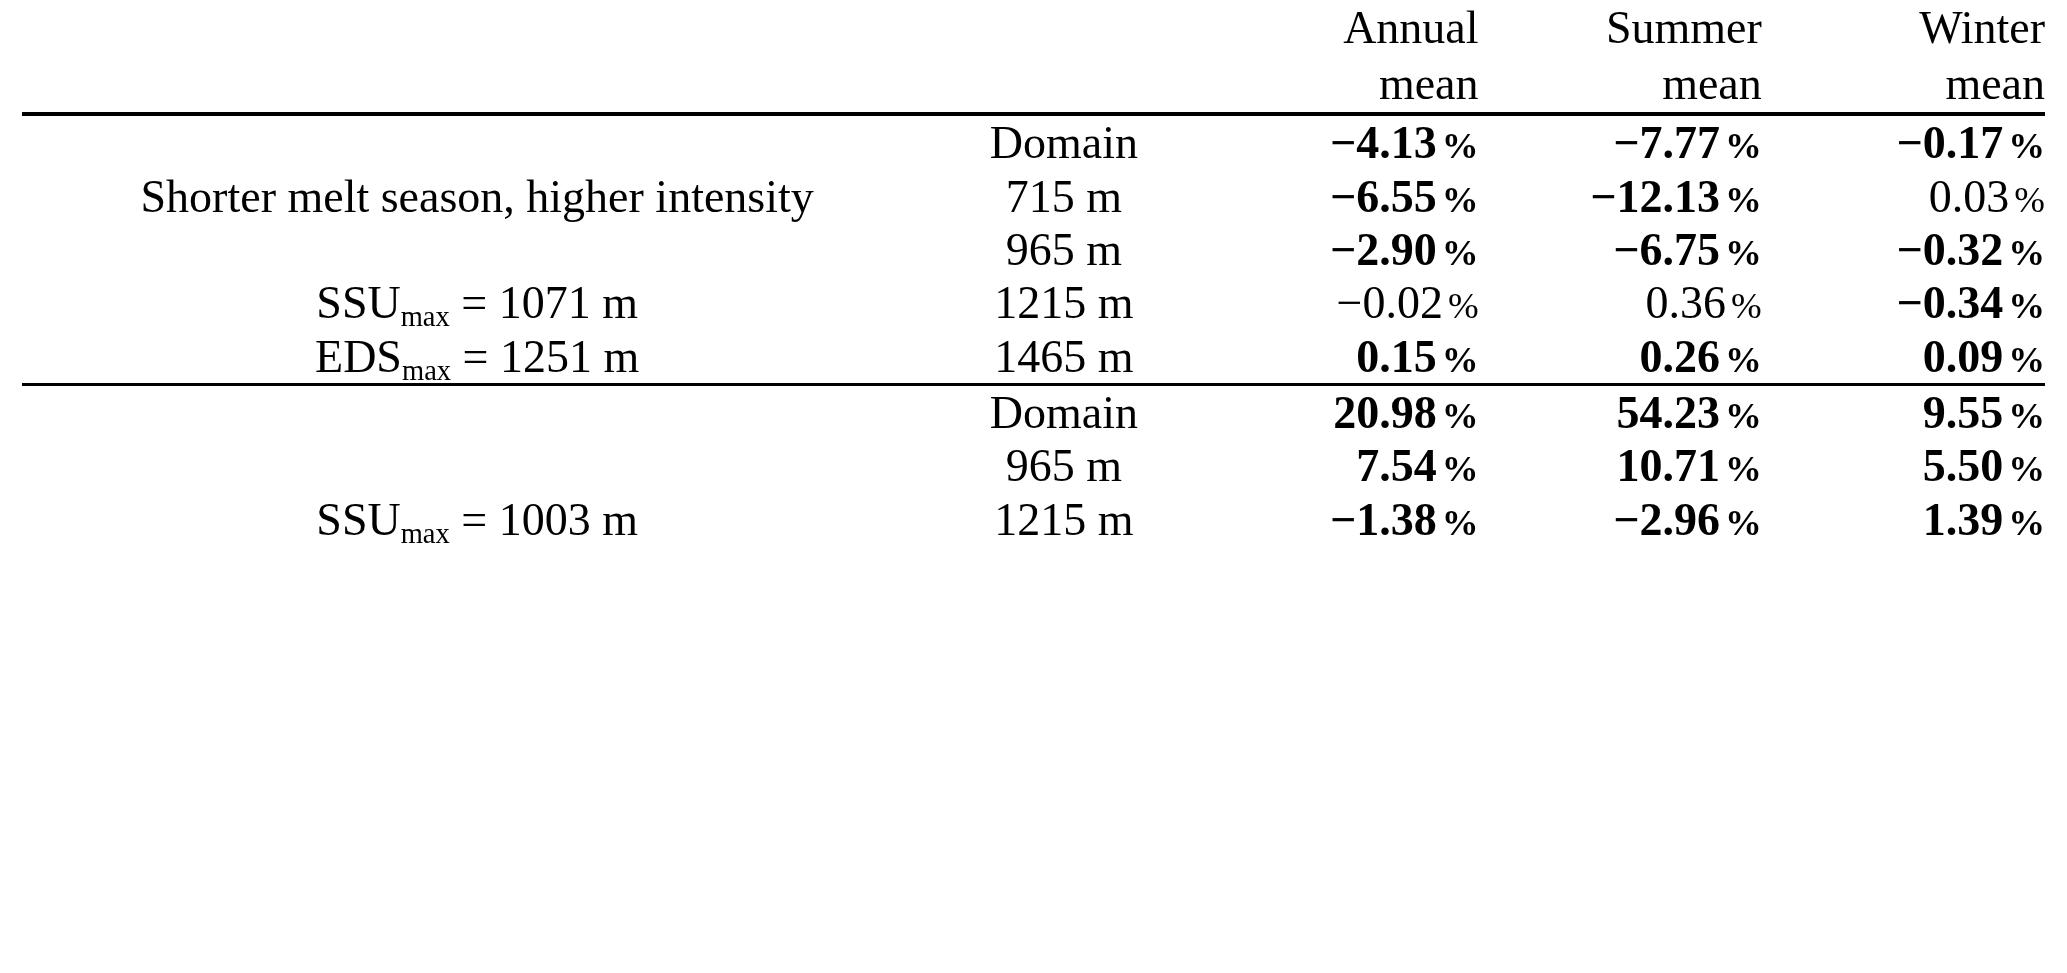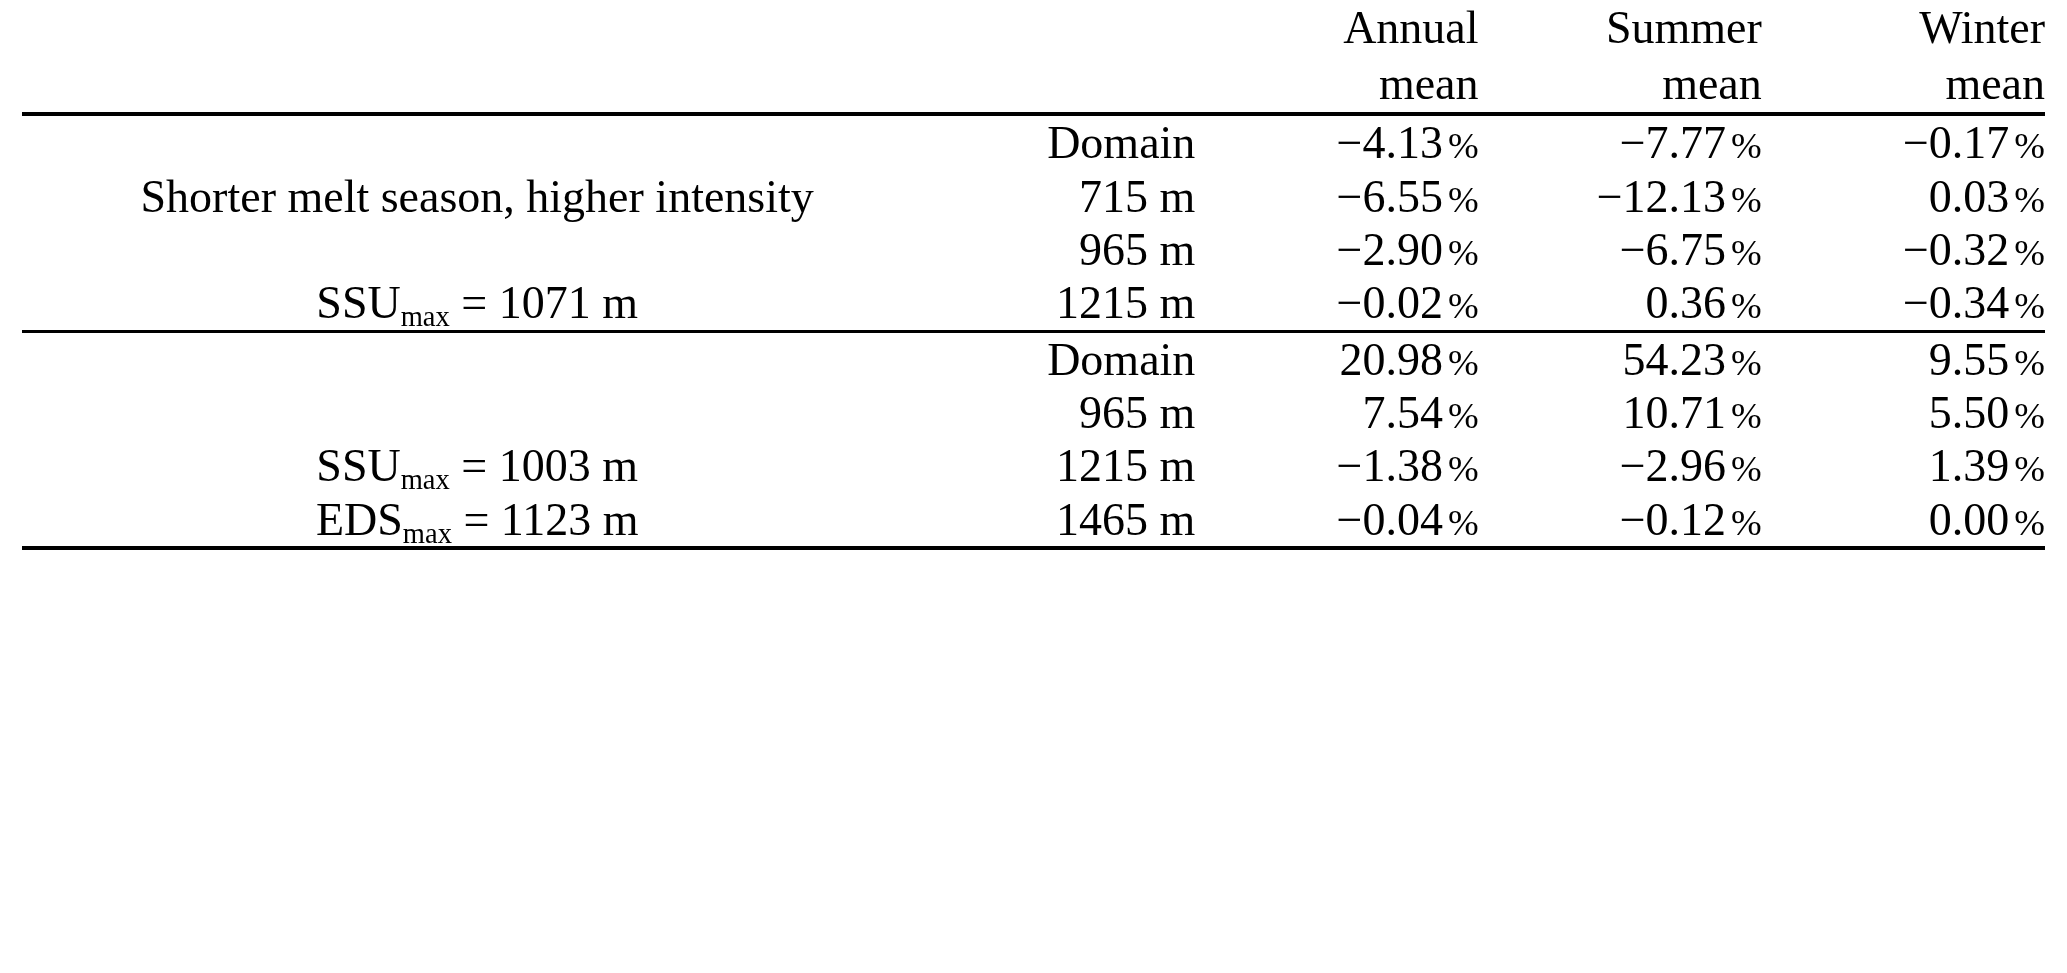--- a/index.html
+++ b/index.html
@@ -61,33 +61,33 @@
     line-height: 1.22;
   }
 
   
   .label-cell {
     text-align: center;
     padding-right: 10px;
     white-space: nowrap;
   }
   .sub-cell {
-    text-align: right;
+    text-align: center;
     padding-right: 12px;
     white-space: nowrap;
   }
   .val-cell {
     text-align: right;
     white-space: nowrap;
   }
   .pct {
     font-size: 0.80em;
     margin-left: 5px;
   }
-  .b { font-weight: normal; }
+  .b { font-weight: bold; }
 
   .row-pad td { padding-top: 16px; }
   .row-gap-top td { padding-top: 10px; }
   .row-last td { padding-bottom: 16px; }
 
   sub {
     font-size: 0.62em;
     vertical-align: baseline;
     position: relative;
     bottom: -0.28em;
@@ -174,20 +174,36 @@
         <td class="val-cell">
           <span>−0.02</span><span class="pct">%</span>
         </td>
         <td class="val-cell">
           <span>0.36</span><span class="pct">%</span>
         </td>
         <td class="val-cell">
           <span class="b">−0.34</span><span class="pct b">%</span>
         </td>
       </tr>
+      <tr class="row-last">
+        <td class="label-cell nowrap">
+          <span>EDS</span><sub>max</sub>
+          <span>= 1251 m</span>
+        </td>
+        <td class="sub-cell">1465 m</td>
+        <td class="val-cell">
+          <span class="b">0.15</span><span class="pct b">%</span>
+        </td>
+        <td class="val-cell">
+          <span class="b">0.26</span><span class="pct b">%</span>
+        </td>
+        <td class="val-cell">
+          <span class="b">0.09</span><span class="pct b">%</span>
+        </td>
+      </tr>
 
       <tr class="rule-mid row-pad">
         <td class="label-cell"></td>
         <td class="sub-cell">Domain</td>
         <td class="val-cell">
           <span class="b">20.98</span><span class="pct b">%</span>
         </td>
         <td class="val-cell">
           <span class="b">54.23</span><span class="pct b">%</span>
         </td>
@@ -217,32 +233,16 @@
         <td class="val-cell">
           <span class="b">−1.38</span><span class="pct b">%</span>
         </td>
         <td class="val-cell">
           <span class="b">−2.96</span><span class="pct b">%</span>
         </td>
         <td class="val-cell">
           <span class="b">1.39</span><span class="pct b">%</span>
         </td>
       </tr>
-      <tr class="rule-bottom row-last">
-        <td class="label-cell nowrap">
-          <span>EDS</span><sub>max</sub>
-          <span>= 1123 m</span>
-        </td>
-        <td class="sub-cell">1465 m</td>
-        <td class="val-cell">
-          <span class="b">−0.04</span><span class="pct b">%</span>
-        </td>
-        <td class="val-cell">
-          <span class="b">−0.12</span><span class="pct b">%</span>
-        </td>
-        <td class="val-cell">
-          <span>0.00</span><span class="pct">%</span>
-        </td>
-      </tr>
 
     </tbody>
   </table>
 </div>
 
 </body></html>

